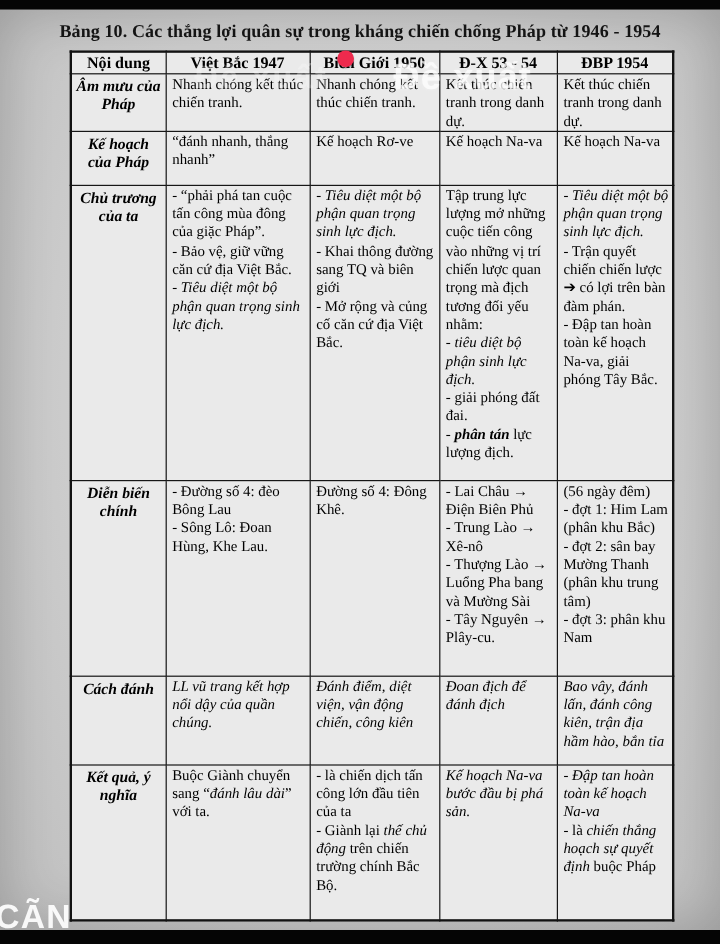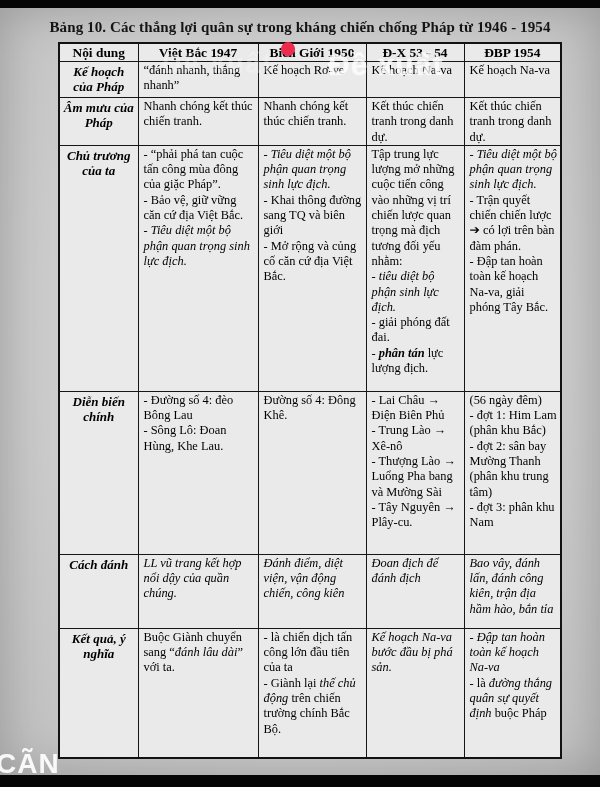--- a/index.html
+++ b/index.html
@@ -79,32 +79,32 @@
         <tr>
           <th>Nội dung</th>
           <th>Việt Bắc 1947</th>
           <th>Biên Giới 1950</th>
           <th>Đ-X 53 - 54</th>
           <th>ĐBP 1954</th>
         </tr>
       </thead>
     <tbody>
         <tr>
+          <th class="rowlab">Âm mưu của Pháp</th>
+          <td><span>Nhanh chóng kết thúc chiến tranh.</span></td>
+          <td><span>Nhanh chóng kết thúc chiến tranh.</span></td>
+          <td><span>Kết thúc chiến tranh trong danh dự.</span></td>
+          <td><span>Kết thúc chiến tranh trong danh dự.</span></td>
+        </tr>
+        <tr>
           <th class="rowlab">Kế hoạch của Pháp</th>
           <td><span>“đánh nhanh, thắng nhanh”</span></td>
           <td><span>Kế hoạch Rơ-ve</span></td>
           <td><span>Kế hoạch Na-va</span></td>
           <td><span>Kế hoạch Na-va</span></td>
-        </tr>
-        <tr>
-          <th class="rowlab">Âm mưu của Pháp</th>
-          <td><span>Nhanh chóng kết thúc chiến tranh.</span></td>
-          <td><span>Nhanh chóng kết thúc chiến tranh.</span></td>
-          <td><span>Kết thúc chiến tranh trong danh dự.</span></td>
-          <td><span>Kết thúc chiến tranh trong danh dự.</span></td>
         </tr>
         <tr>
           <th class="rowlab">Chủ trương của ta</th>
           <td><span>- “phải phá tan cuộc tấn công mùa đông của giặc Pháp”.
 - Bảo vệ, giữ vững căn cứ địa Việt Bắc.
 </span><span class="seg-i">- Tiêu diệt một bộ phận quan trọng sinh lực địch.</span></td>
           <td><span class="seg-i">- Tiêu diệt một bộ phận quan trọng sinh lực địch.
 </span><span>- Khai thông đường sang TQ và biên giới
 - Mở rộng và củng cố căn cứ địa Việt Bắc.</span></td>
           <td><span>Tập trung lực lượng mở những cuộc tiến công vào những vị trí chiến lược quan trọng mà địch tương đối yếu nhằm:
@@ -136,21 +136,21 @@
           <td><span class="seg-i">Đoan địch để đánh địch</span></td>
           <td><span class="seg-i">Bao vây, đánh lấn, đánh công kiên, trận địa hầm hào, bắn tỉa</span></td>
         </tr>
         <tr>
           <th class="rowlab">Kết quả, ý nghĩa</th>
           <td><span>Buộc Giành chuyển sang “</span><span class="seg-i">đánh lâu dài</span><span>” với ta.</span></td>
           <td><span>- là chiến dịch tấn công lớn đầu tiên của ta
 - Giành lại </span><span class="seg-i">thế chủ động</span><span> trên chiến trường chính Bắc Bộ.</span></td>
           <td><span class="seg-i">Kế hoạch Na-va bước đầu bị phá sản.</span></td>
           <td><span class="seg-i">- Đập tan hoàn toàn kế hoạch Na-va
-</span><span>- là </span><span class="seg-i">đường thắng quân sự quyết định</span><span> buộc Pháp</span></td>
+</span><span>- là </span><span class="seg-i">chiến thắng hoạch sự quyết định</span><span> buộc Pháp</span></td>
         </tr>
       </tbody>
   </table>
 
   <div class="wm wm-faint">Đề xuất</div>
   <div class="wm wm-main">Đề xuất</div>
   <div class="red-dot" style="background: rgb(238, 42, 77);"></div>
   <div class="wm wm-corner">CÃN</div>
 </div>
 

